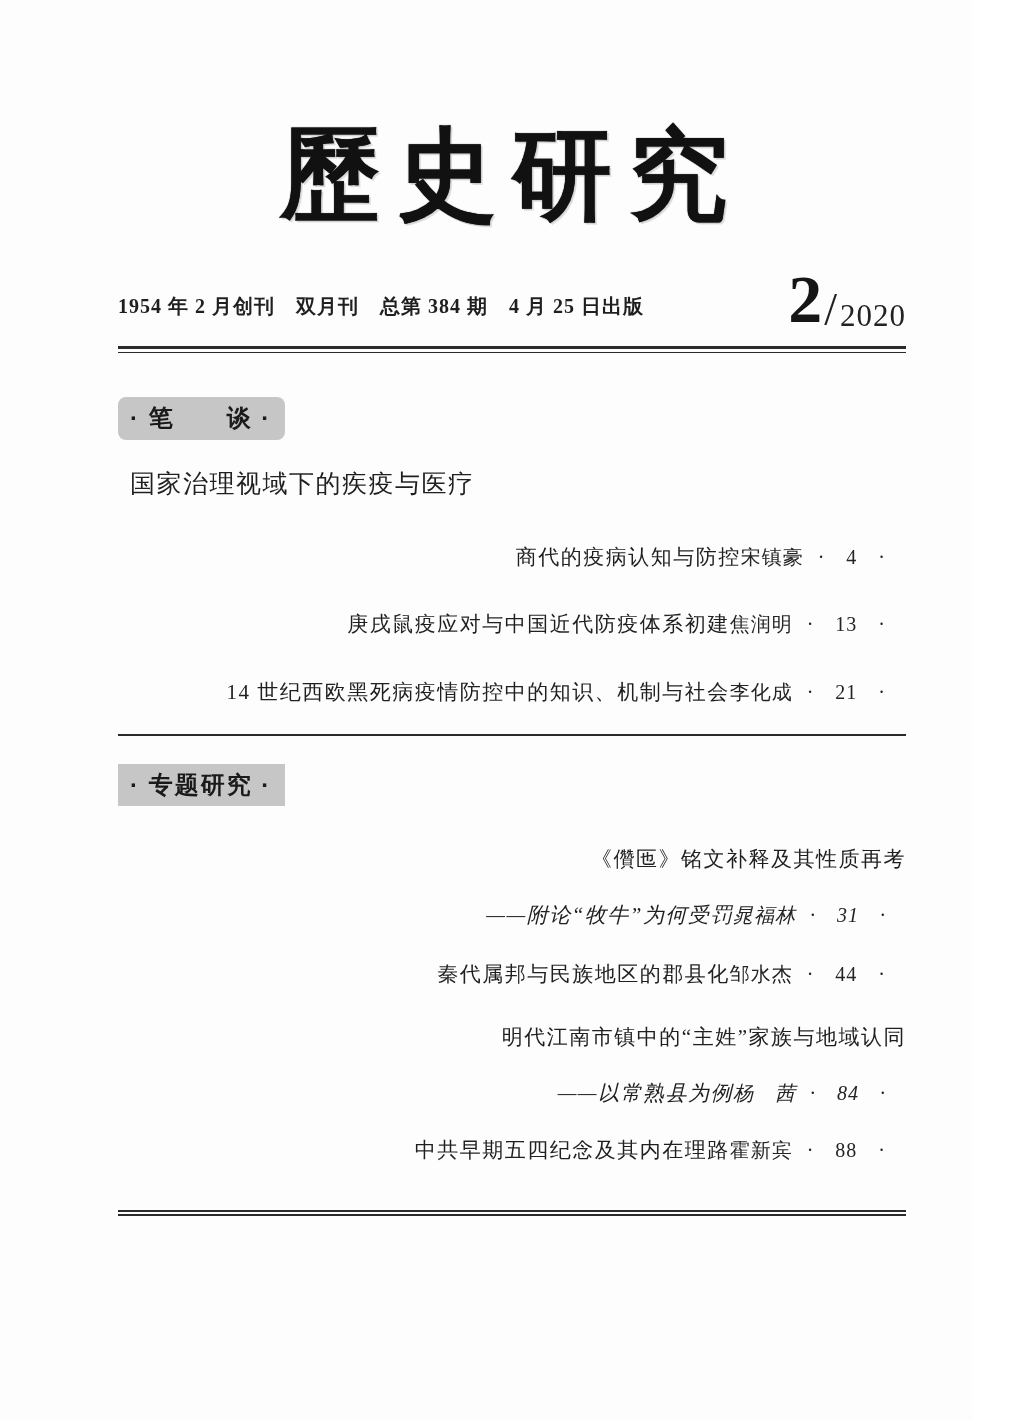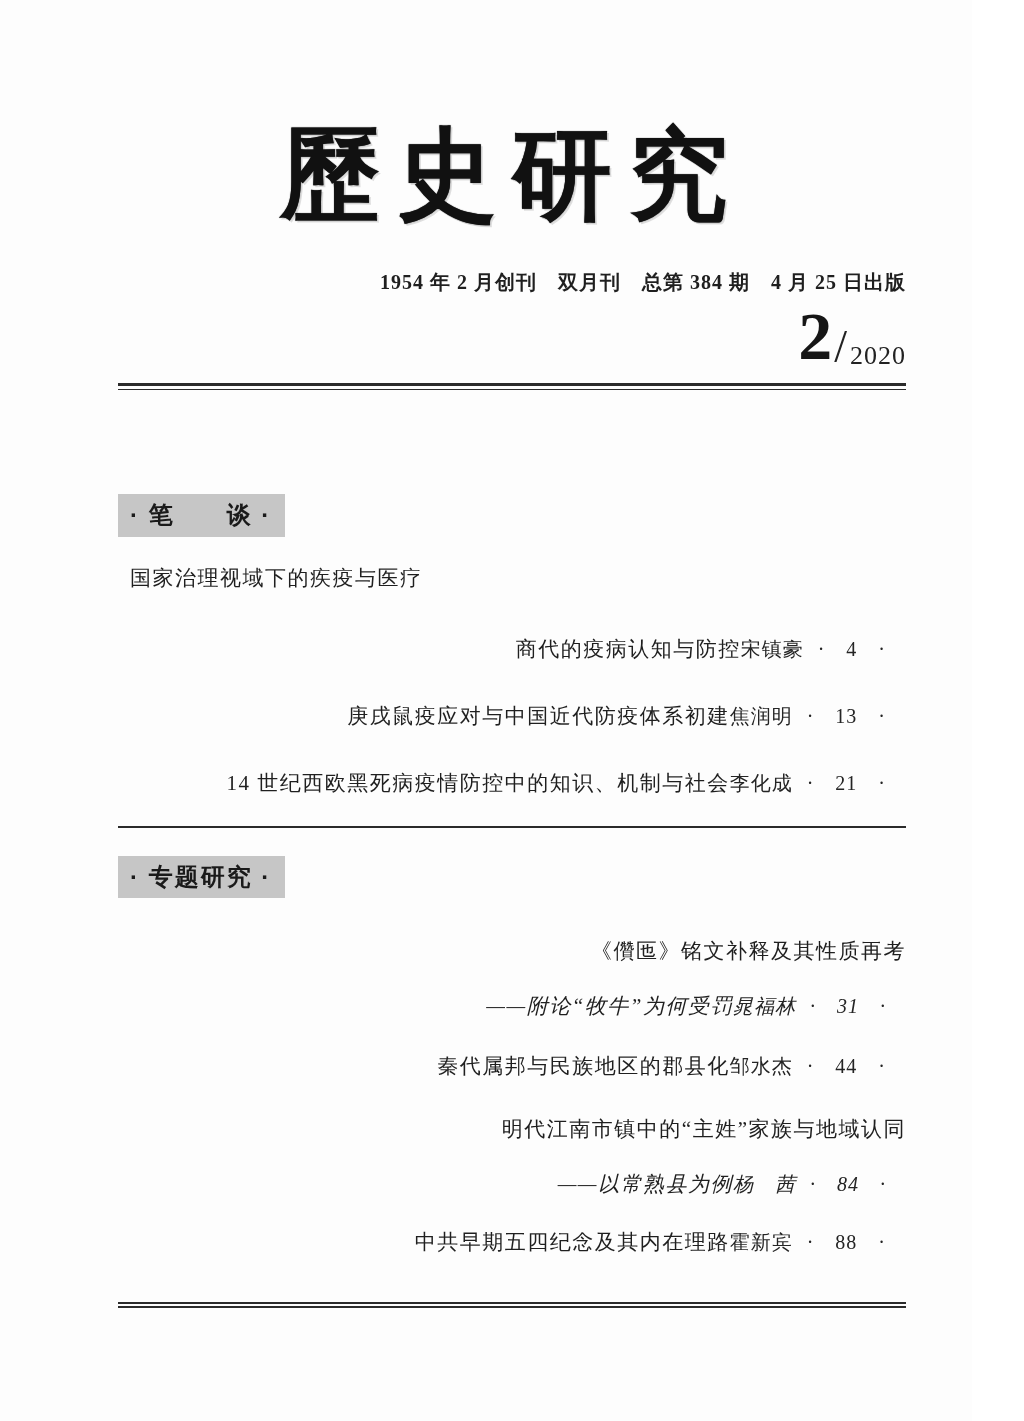--- a/index.html
+++ b/index.html
@@ -22,54 +22,53 @@
     line-height:1.35;
     letter-spacing:0.16em;
     color:#111;
     text-shadow:0 0 1px #111, 2px 2px 0 rgba(0,0,0,0.12);
   }
 
   
   .issue-row{
     display:flex;justify-content:space-between;align-items:flex-end;
     margin-top:26px;
-    flex-direction:column;
   }
   .issue-info{
     font-size:20px;font-weight:bold;letter-spacing:1px;
     margin-bottom:10px;white-space:nowrap;
   }
   .issue-no{display:flex;align-items:flex-end;line-height:0.9;}
   .issue-big{font-size:68px;font-weight:bold;color:#161616;}
   .issue-slash{font-size:46px;font-weight:normal;margin:0 3px 0 2px;color:#222;}
-  .issue-year{font-size:26px;color:#222;letter-spacing:1px;margin-bottom:0;}
+  .issue-year{font-size:31px;color:#222;letter-spacing:1px;margin-bottom:0;}
 
   
   .rule-double{height:3px;border-top:3px solid #2b2b2b;border-bottom:1px solid #2b2b2b;margin-top:16px;}
   .rule-thin{height:0;border-top:2px solid #2b2b2b;margin-top:28px;}
   .rule-bottom{height:2px;border-top:2px solid #2b2b2b;border-bottom:2px solid #2b2b2b;margin-top:46px;}
 
   
   .section-label{
     display:inline-block;
     background:#c6c6c6;
     color:#1a1a1a;
     font-family:"Liberation Sans","DejaVu Sans",sans-serif;
     font-weight:bold;
     font-size:24px;
     line-height:1.1;
     padding:8px 14px 8px 12px;
     letter-spacing:2px;
     white-space:pre;
   }
-  .label1{margin-top:104px;}
+  .label1{margin-top:44px;border-radius:8px;}
   .label2{margin-top:28px;}
 
   .group-title{
-    font-size:21px;letter-spacing:1.5px;
+    font-size:25px;letter-spacing:1.5px;
     margin:28px 0 0 12px;line-height:1.3;
   }
 
   
   .row{display:flex;justify-content:flex-end;align-items:baseline;line-height:1.3;}
   .row .title{font-size:21px;letter-spacing:1.5px;white-space:pre-wrap;}
   .indent-1{padding-left:32px;}
   .indent-book{padding-left:2px;}
   .indent-sub{padding-left:54px;}
   .authorblock{

